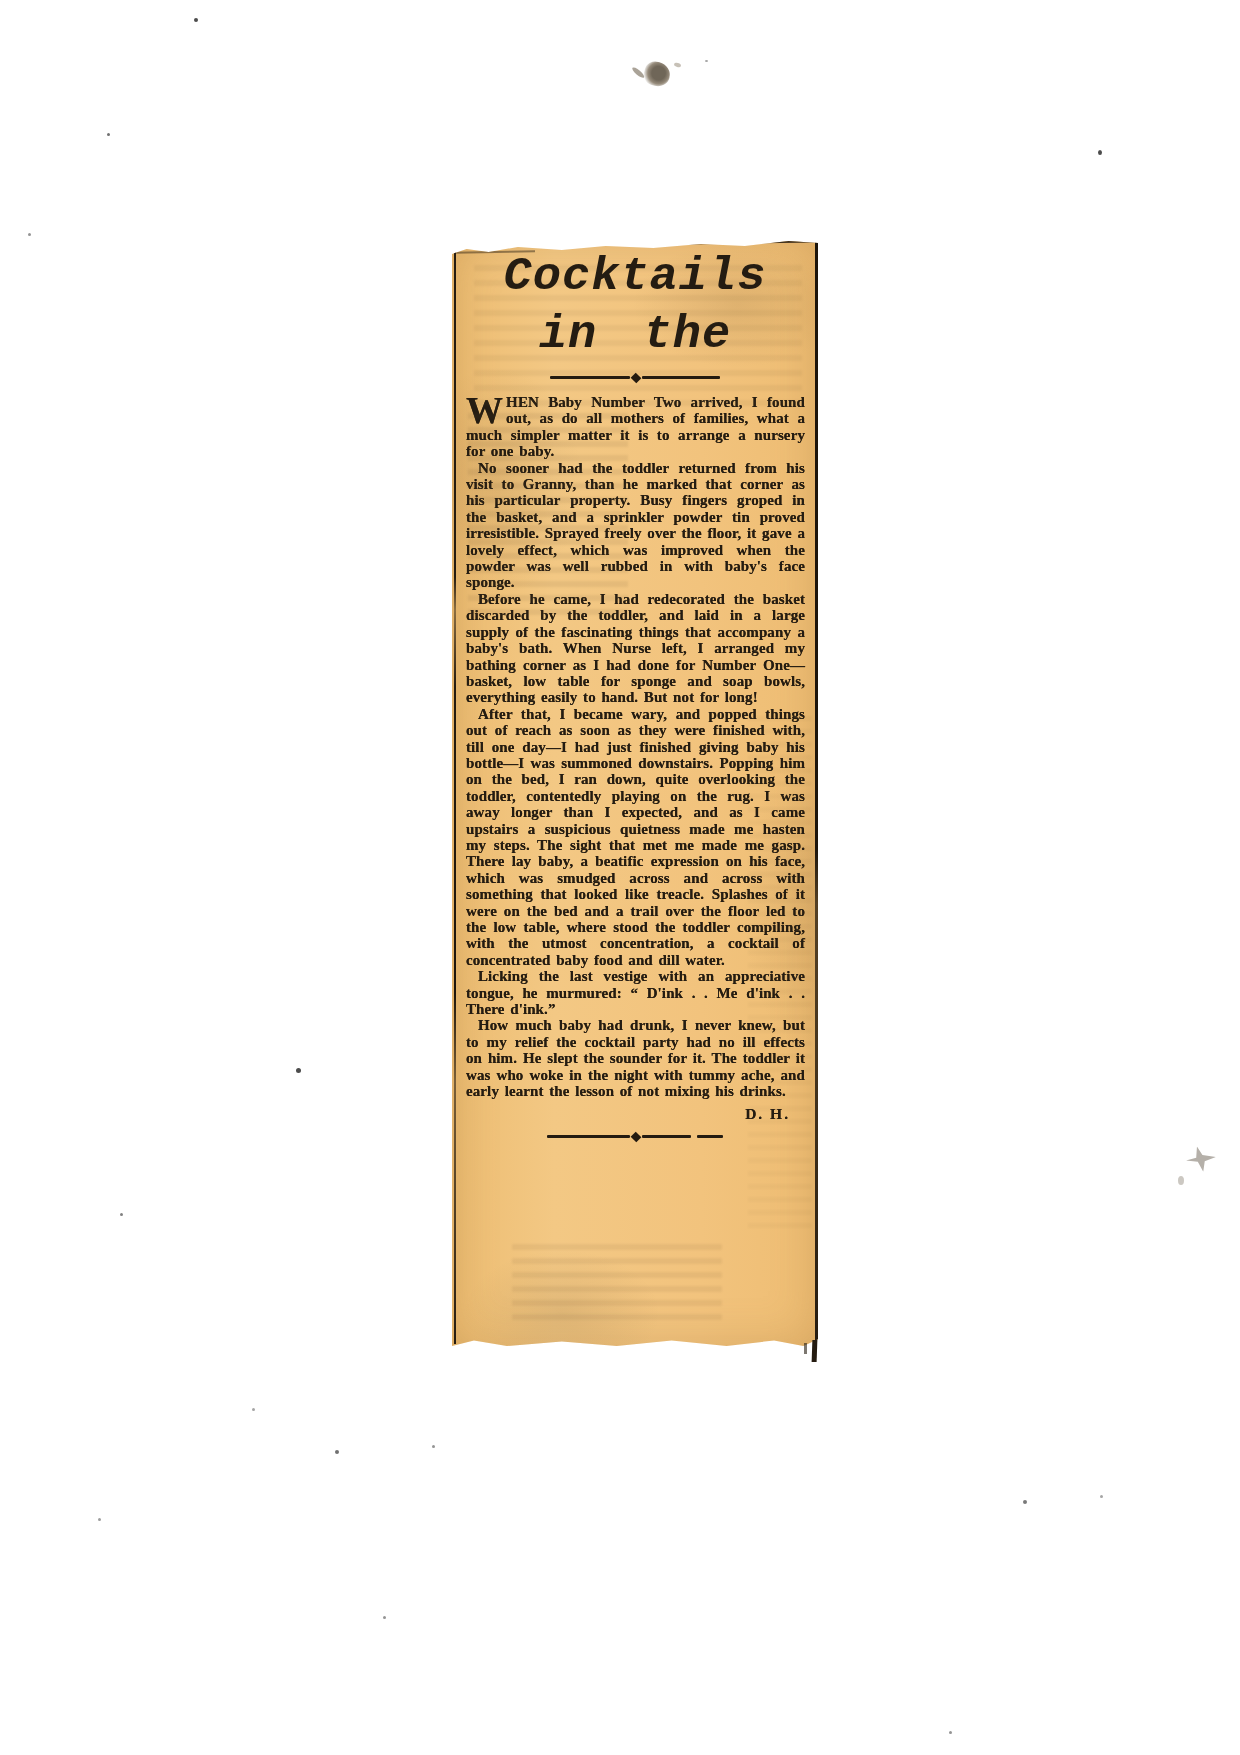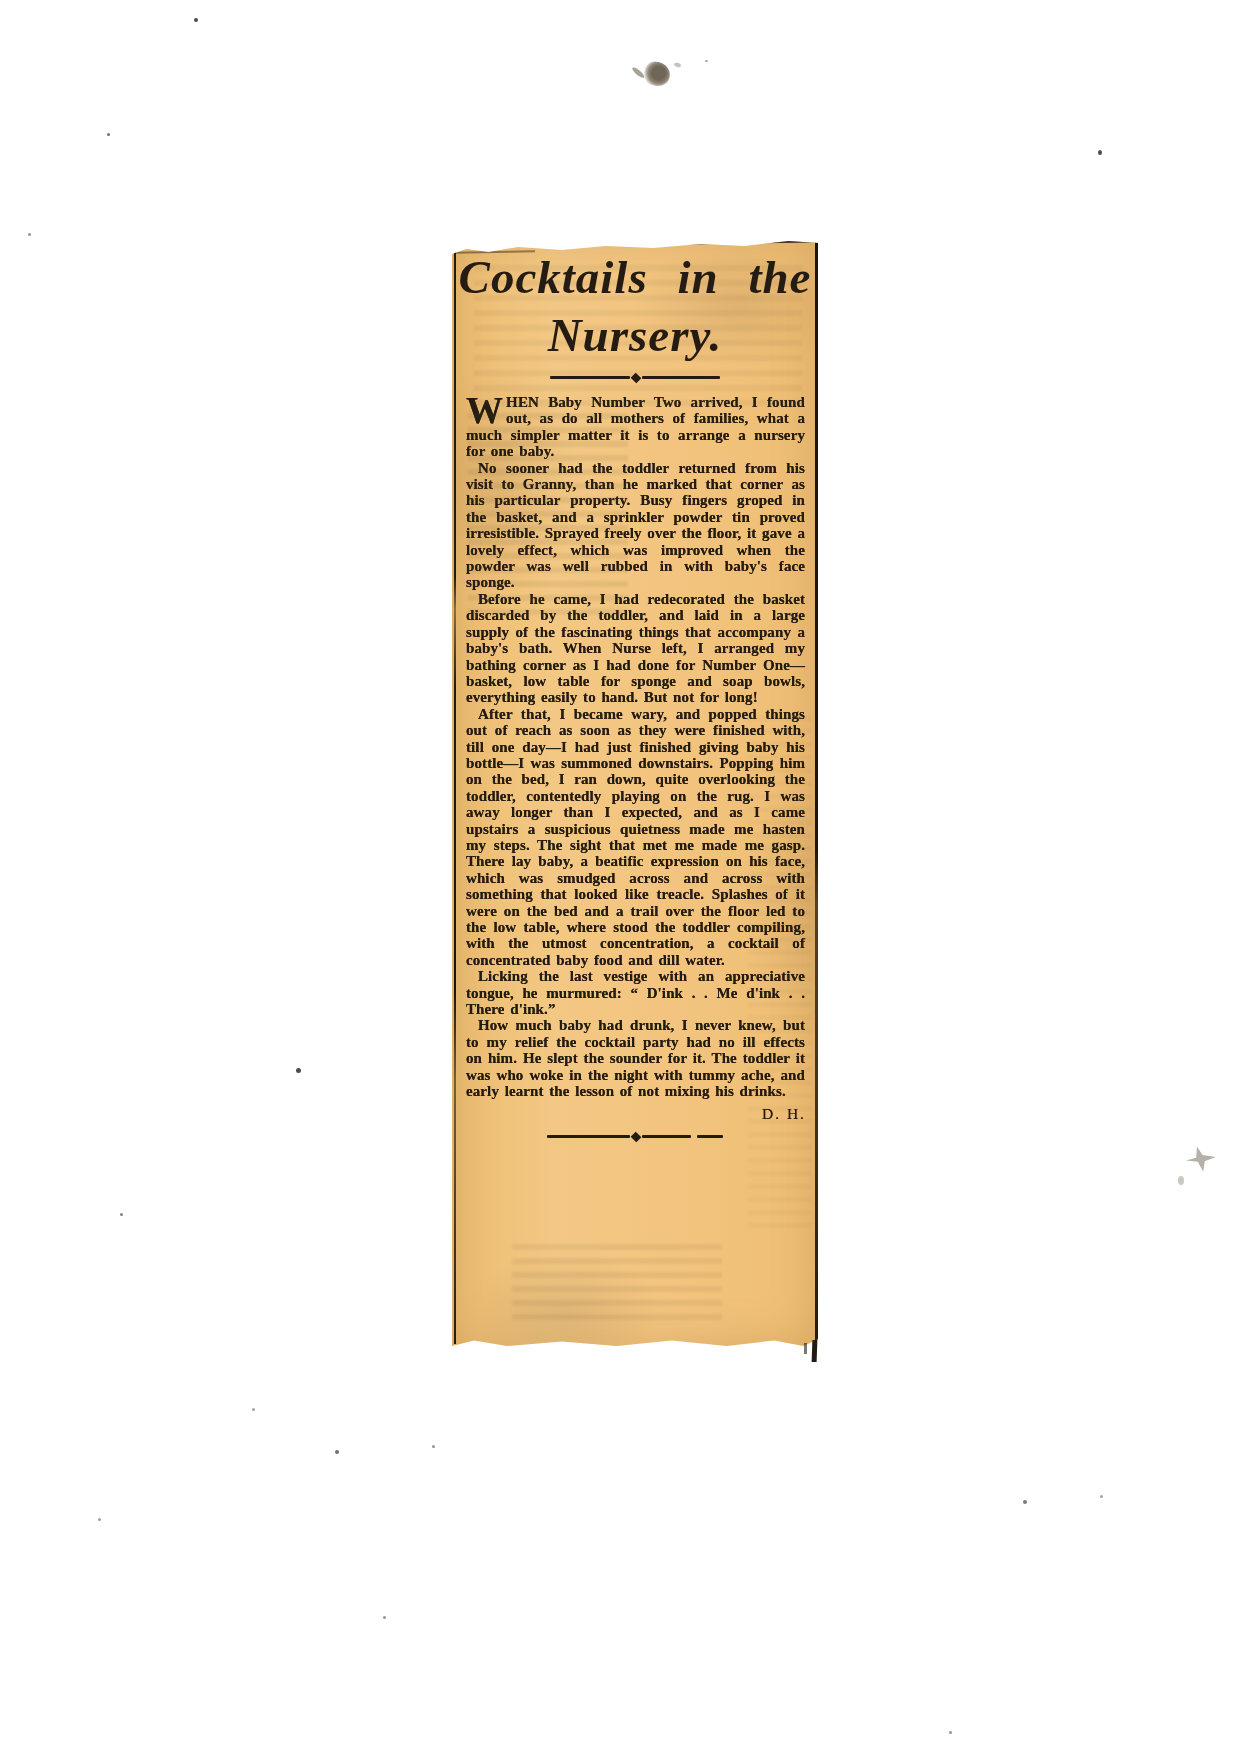--- a/index.html
+++ b/index.html
@@ -55,42 +55,42 @@
   .ghost1{left:22px;top:22px;right:16px;height:146px;opacity:.55;
     background:repeating-linear-gradient(0deg,rgba(108,84,52,.14) 0 6px,transparent 6px 15px);}
   .ghost2{left:16px;top:172px;width:160px;height:205px;opacity:.6;
     background:repeating-linear-gradient(0deg,rgba(100,78,48,.17) 0 6px,transparent 6px 14px);}
   .ghost3{left:60px;bottom:26px;width:210px;height:78px;opacity:.55;
     background:repeating-linear-gradient(0deg,rgba(100,78,48,.16) 0 6px,transparent 6px 14px);}
   .ghost4{right:6px;top:470px;width:64px;height:520px;opacity:.28;
     background:repeating-linear-gradient(0deg,rgba(100,78,48,.15) 0 5px,transparent 5px 13px);}
 
   
-  .head{position:relative;text-align:center;padding-top:10px;}
+  .head{position:relative;text-align:center;padding-top:10px;font-family:Liberation Mono, monospace;}
   .title{margin:0;font-style:italic;font-weight:bold;font-size:47px;line-height:58px;
     letter-spacing:1px;}
   .title .t1{display:block;word-spacing:17px;}
   .title .t2{display:block;}
 
   
   .divider{display:flex;align-items:center;justify-content:center;margin:9px auto 0;height:9px;}
   .dline{height:3px;background:#241b10;border-radius:1px;}
   .diamond{width:8px;height:8px;background:#241b10;transform:rotate(45deg) scaleY(.9);
     margin:0 2px;flex:none;}
   .dgap{width:6px;flex:none;}
 
   
   .copy{padding:12px 13px 0 14px;text-align:justify;font-size:15px;line-height:16.4px;
     font-weight:bold;word-spacing:1.8px;letter-spacing:.1px;
     text-shadow:0 0 .4px rgba(40,28,12,.85);}
   .para{margin:0;text-indent:12px;}
   .para.lead{text-indent:0;}
   .dropcap{float:left;font-size:37px;line-height:29px;padding:2px 3px 0 0;font-weight:bold;}
 
-  .signature{text-align:right;padding-right:12px;font-weight:normal;font-size:15.5px;
+  .signature{text-align:right;padding-right:28px;font-weight:bold;font-size:15.5px;
     margin-top:6px;letter-spacing:2px;text-shadow:0 0 .4px rgba(40,28,12,.85);}
 
   
   .tick{position:absolute;background:#251c11;}
   .tick1{left:812px;top:1340px;width:5px;height:22px;transform:rotate(2deg);}
   .tick2{left:804px;top:1343px;width:3px;height:11px;opacity:.6;}
 </style>
 </head>
 <body>
 
@@ -123,21 +123,20 @@
     <div class="ghost ghost4"></div>
 
     <div class="edge edge-left"></div>
     <div class="edge edge-right"></div>
     <div class="edge edge-top"></div>
     <div class="edge edge-top2"></div>
 
     <header class="head">
       <h1 class="title">
         <span class="t1">Cocktails in the</span>
-        <span class="t2">Nursery.</span>
       </h1>
       <div class="divider">
         <span class="dline" style="width:80px"></span>
         <span class="diamond"></span>
         <span class="dline" style="width:78px"></span>
       </div>
     </header>
 
     <section class="copy">
       <p class="para lead"><span class="dropcap">W</span><span>HEN Baby Number Two arrived, I found out, as do all mothers of families, what a much simpler matter it is to arrange a nursery for one baby.</span></p>

